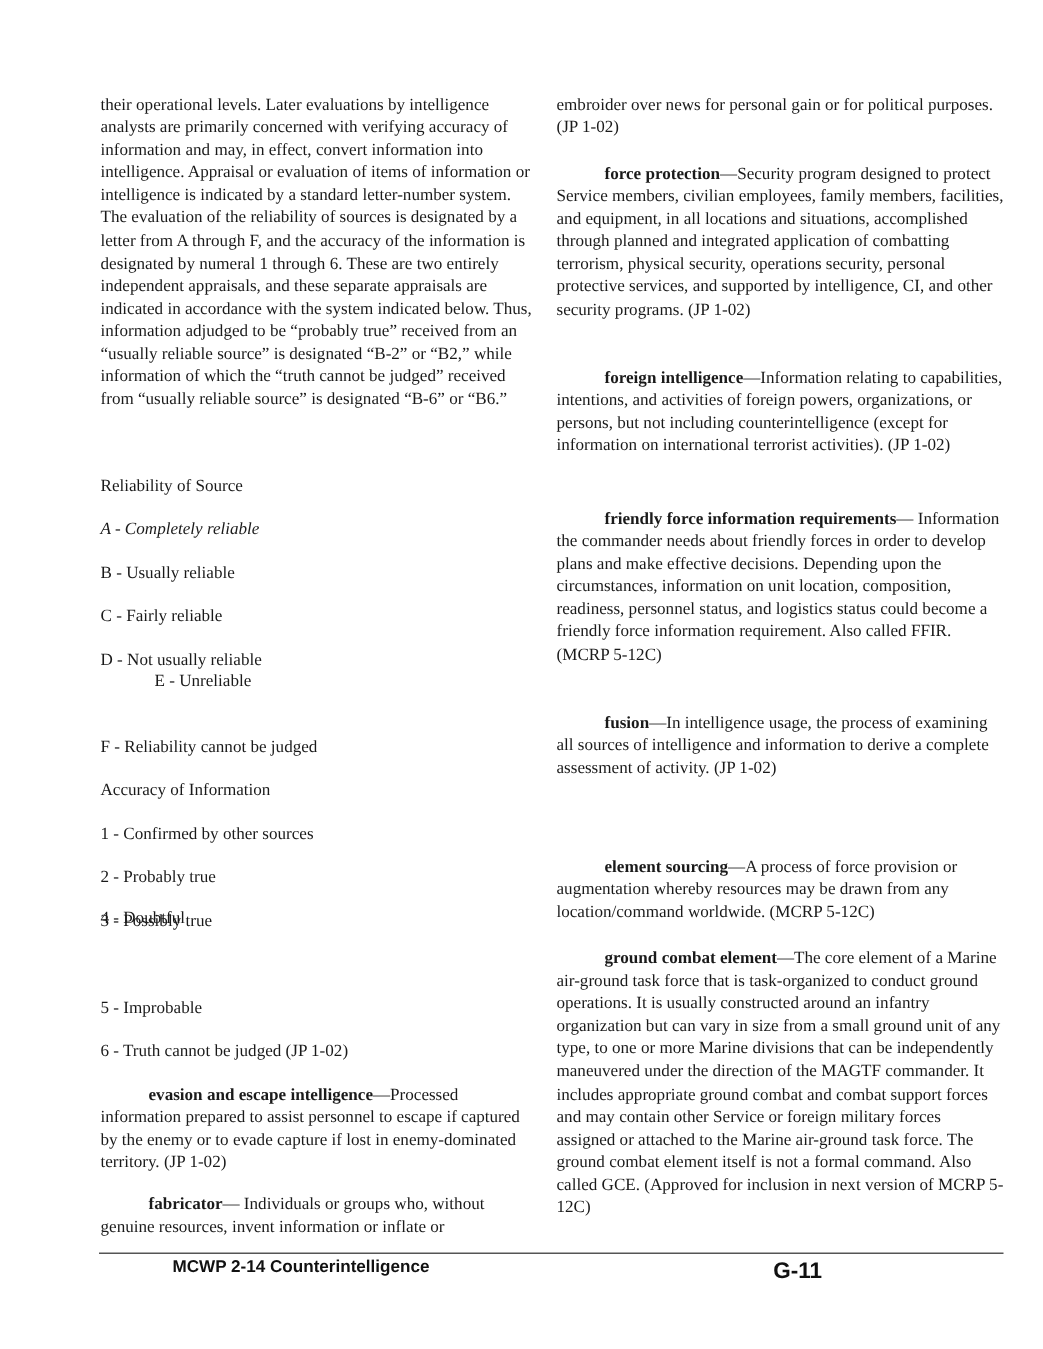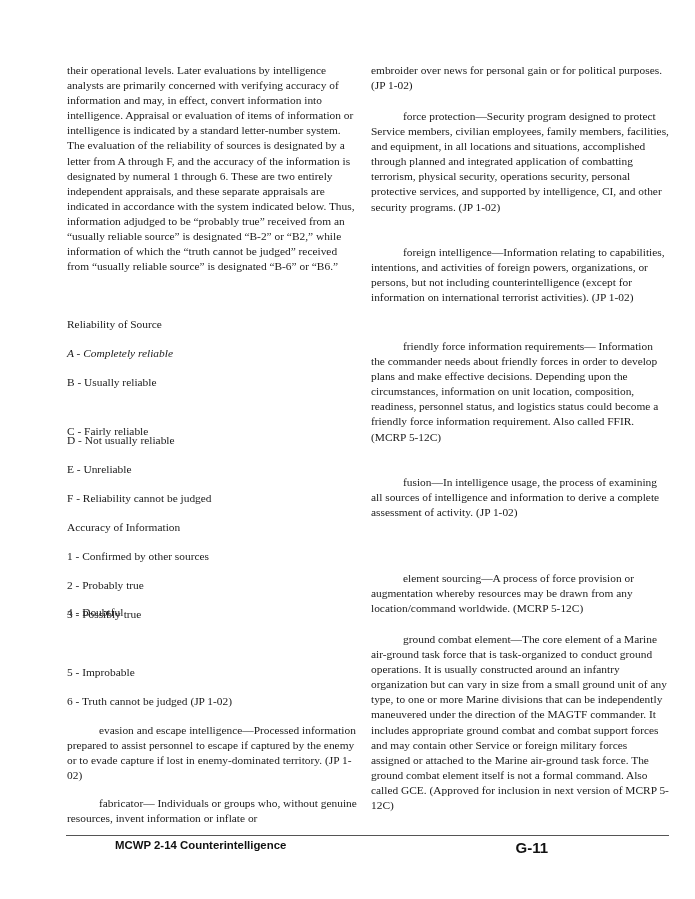--- a/index.html
+++ b/index.html
@@ -4,39 +4,39 @@
 <style>
   html, body { margin: 0; padding: 0; background: #ffffff; }
   body { width: 695px; height: 899px; position: relative; overflow: hidden; }
   .page { position: absolute; left: 0; top: 0; width: 576px; height: 899px; background: #fff; }
   .col { position: absolute; top: 63px; font-family: "Liberation Serif", serif; font-size: 11.4px; line-height: 15.1px; color: #1a1a1a; }
   .col-left { left: 67px; width: 290px; }
   .col-right { left: 371px; width: 298px; }
   .para { margin: 0; padding: 0; }
   .item { position: absolute; left: 0; white-space: nowrap; }
   .blk { position: absolute; left: 0; width: 100%; }
-  .term { font-weight: normal; padding-left: 32px; }
+  .term { font-weight: bold; padding-left: 32px; }
   .footer-rule { position: absolute; left: 66px; top: 835px; width: 603px; height: 0; border-top: 1px solid #555; }
   .footer-left { position: absolute; left: 67px; top: 839px; font-family: "Liberation Sans", sans-serif; font-weight: bold; font-size: 11.4px; color: #111; padding-left: 48px; }
   .footer-right { position: absolute; right: 28px; top: 839px; font-family: "Liberation Sans", sans-serif; font-weight: bold; font-size: 15px; color: #111; }
 </style>
 </head>
 <body>
 
 <div class="page">
 
   <div class="col col-left">
     <p class="blk para" style="top:0px;">their operational levels. Later evaluations by intelligence analysts are primarily concerned with verifying accuracy of information and may, in effect, convert information into intelligence. Appraisal or evaluation of items of information or intelligence is indicated by a standard letter-number system. The evaluation of the reliability of sources is designated by a letter from A through F, and the accuracy of the information is designated by numeral 1 through 6. These are two entirely independent appraisals, and these separate appraisals are indicated in accordance with the system indicated below. Thus, information adjudged to be “probably true” received from an “usually reliable source” is designated “B-2” or “B2,” while information of which the “truth cannot be judged” received from “usually reliable source” is designated “B-6” or “B6.”</p>
 
     <div class="item" style="top:254px;">Reliability of Source</div>
     <div class="item" style="top:283px;font-style:italic;">A - Completely reliable</div>
     <div class="item" style="top:312px;">B - Usually reliable</div>
-    <div class="item" style="top:361px;">C - Fairly reliable</div>
+    <div class="item" style="top:341px;">C - Fairly reliable</div>
     <div class="item" style="top:370px;">D - Not usually reliable</div>
-    <div class="item" style="top:399px;">E - Unreliable</div>
+    <div class="item" style="top:384px;margin-left:36px;">E - Unreliable</div>
     <div class="item" style="top:428px;">F - Reliability cannot be judged</div>
 
     <div class="item" style="top:457px;">Accuracy of Information</div>
     <div class="item" style="top:486px;">1 - Confirmed by other sources</div>
     <div class="item" style="top:515px;">2 - Probably true</div>
     <div class="item" style="top:544px;">3 - Possibly true</div>
     <div class="item" style="top:542px;text-align:center;">4 - Doubtful</div>
     <div class="item" style="top:602px;">5 - Improbable</div>
     <div class="item" style="top:631px;">6 - Truth cannot be judged (JP 1-02)</div>
 

